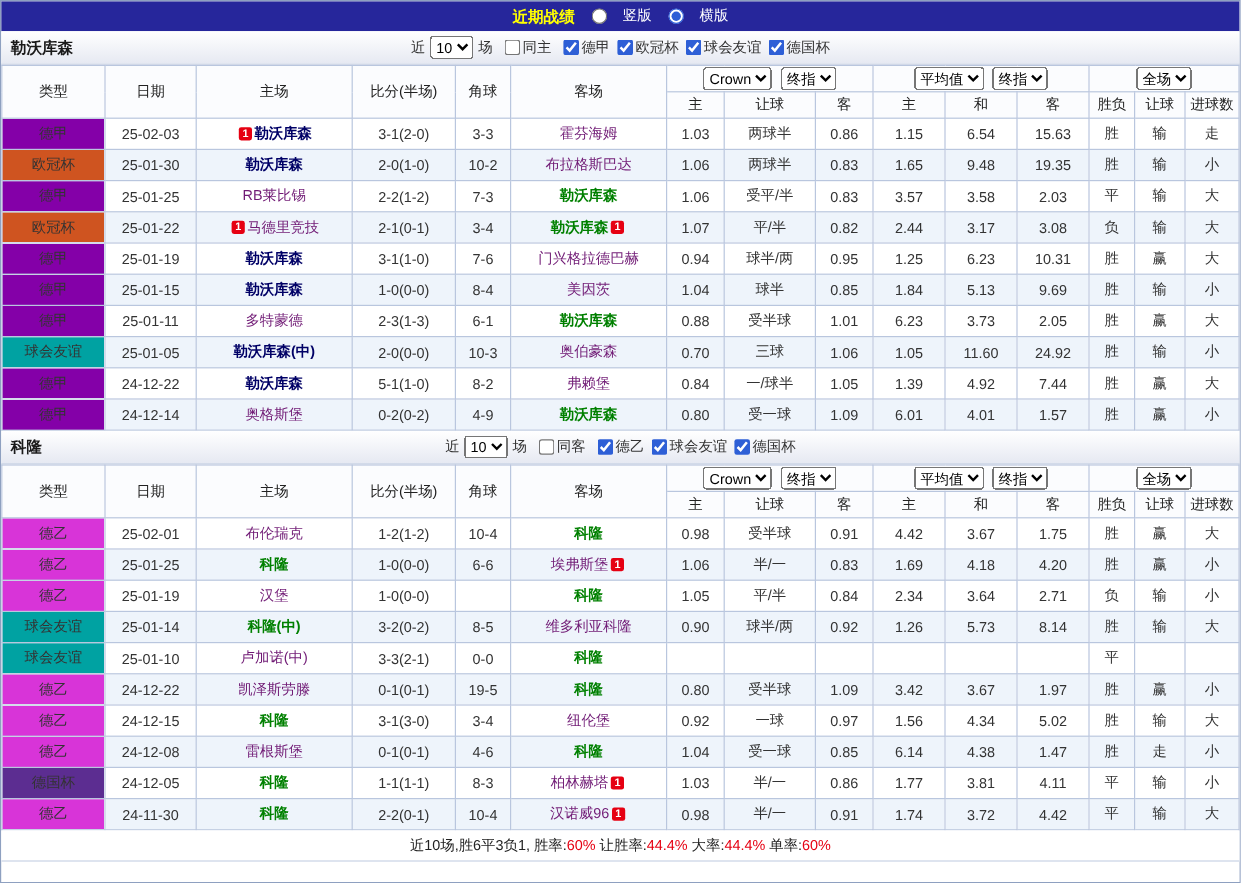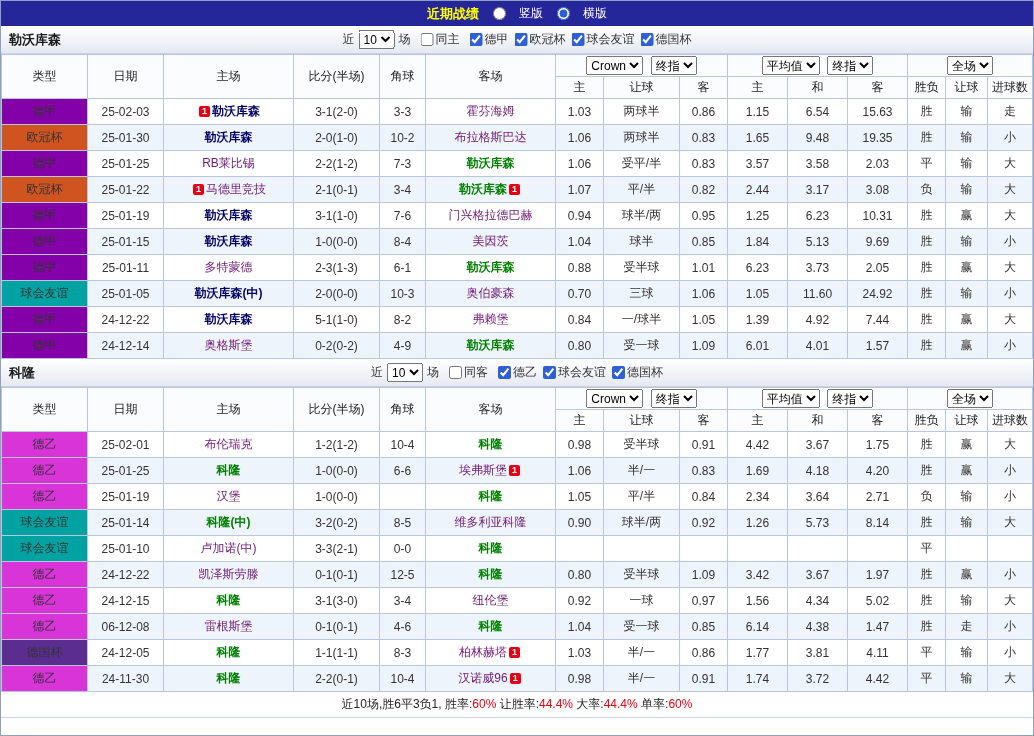--- a/index.html
+++ b/index.html
@@ -466,21 +466,21 @@
               <td></td>
               <td class="res-blue">平</td>
               <td></td>
               <td></td>
             </tr>
             <tr class="alt">
               <td class="type-cell" style="background: rgb(216, 52, 216);">德乙</td>
               <td>24-12-22</td>
               <td><span class="t-opp">凯泽斯劳滕</span></td>
               <td class="score-red">0-1(0-1)</td>
-              <td>12-5</td>
+              <td>19-5</td>
               <td><span class="t-green">科隆</span></td>
               <td>0.80</td>
               <td>受半球</td>
               <td>1.09</td>
               <td>3.42</td>
               <td>3.67</td>
               <td>1.97</td>
               <td class="res-red">胜</td>
               <td class="res-red">赢</td>
               <td class="res-blue">小</td>
@@ -497,21 +497,21 @@
               <td>0.97</td>
               <td>1.56</td>
               <td>4.34</td>
               <td>5.02</td>
               <td class="res-red">胜</td>
               <td class="res-blue">输</td>
               <td class="res-red">大</td>
             </tr>
             <tr class="alt">
               <td class="type-cell" style="background: rgb(216, 52, 216);">德乙</td>
-              <td>06-12-08</td>
+              <td>24-12-08</td>
               <td><span class="t-opp">雷根斯堡</span></td>
               <td class="score-red">0-1(0-1)</td>
               <td>4-6</td>
               <td><span class="t-green">科隆</span></td>
               <td>1.04</td>
               <td>受一球</td>
               <td>0.85</td>
               <td>6.14</td>
               <td>4.38</td>
               <td>1.47</td>

